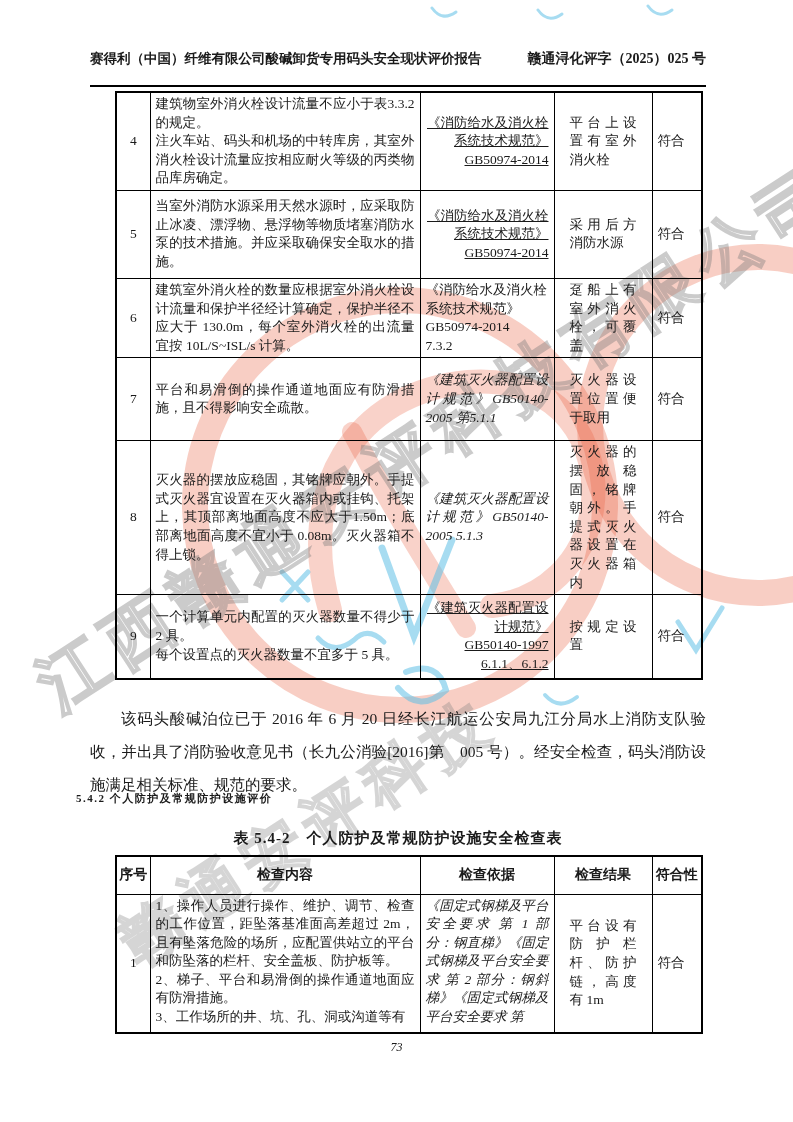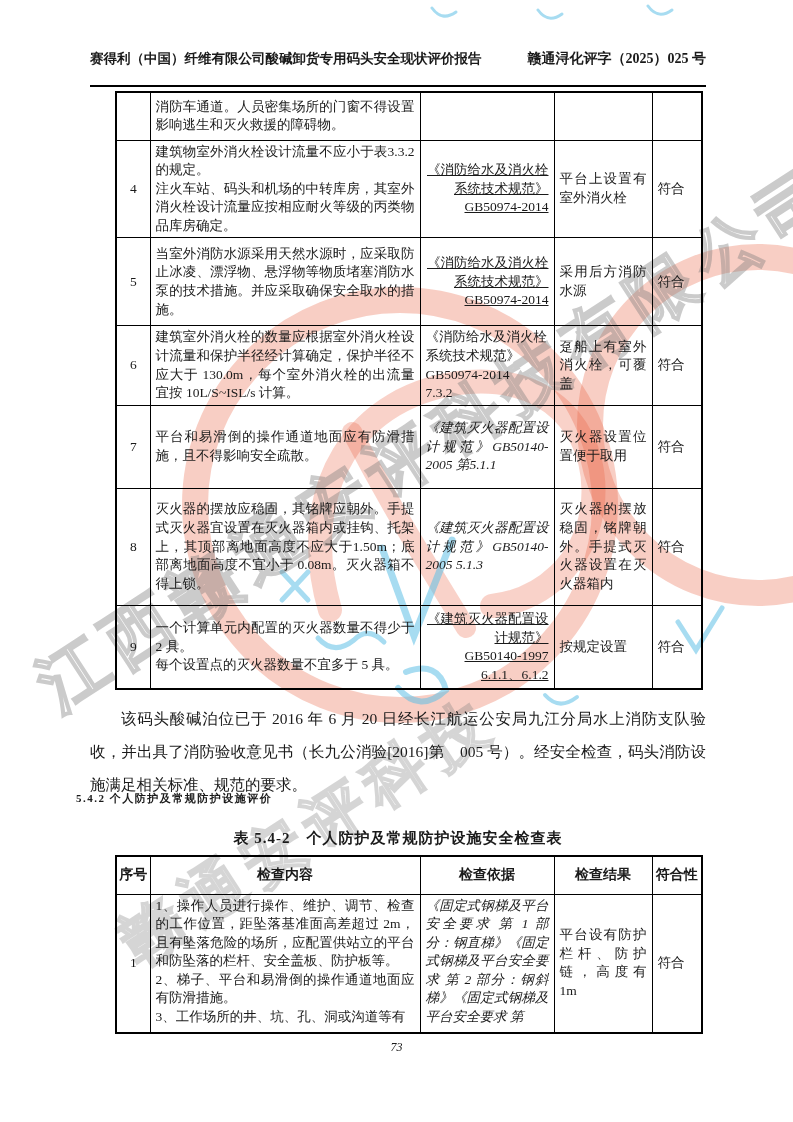--- a/index.html
+++ b/index.html
@@ -28,21 +28,21 @@
   table.t2{top:855px;}
   .checklist td,.checklist th{border:1px solid #000;font-size:13.5px;line-height:18.6px;
                   padding:2px 5px;vertical-align:middle;font-weight:normal;overflow:hidden;}
   .checklist th{font-weight:bold;text-align:center;font-size:14px;padding:8px 2px;}
   td.no{text-align:center;padding:2px 1px;}
   td.cnt{text-align:justify;white-space:pre-wrap;}
   td.basis{white-space:pre-wrap;}
   td.basis.ta-c{text-align:right;text-decoration:underline;}
   td.basis.ta-l{text-align:left;}
   td.basis.ta-j{text-align:justify;font-style:italic;}
-  td.result{text-align:justify;padding:2px 5px;}
+  td.result{text-align:justify;padding:2px 15px;}
   td.comp{}
   .v-top{vertical-align:top !important;}
   .para{position:absolute;left:90px;top:686px;width:616px;font-size:15.5px;line-height:33px;
         text-align:justify;text-indent:2em;}
   .sec-heading{position:absolute;left:76px;top:791px;font-size:11px;font-weight:bold;
                letter-spacing:1.5px;}
   .tbl-title{position:absolute;left:90px;top:829px;width:616px;text-align:center;
              font-weight:bold;font-size:15px;letter-spacing:1px;}
   .page-footer{position:absolute;left:0;top:1040px;width:100%;text-align:center;
                font-size:12px;z-index:2;font-style:italic;}
@@ -79,27 +79,20 @@
 
     <table class="checklist t1">
       <colgroup>
           <col style="width:34px">
           <col style="width:270px">
           <col style="width:134px">
           <col style="width:98px">
           <col style="width:50px">
         </colgroup>
       <tbody>
-        <tr style="height:48px">
-          <td class="no"></td>
-          <td class="cnt">消防车通道。人员密集场所的门窗不得设置影响逃生和灭火救援的障碍物。</td>
-          <td class="basis ta-c"></td>
-          <td class="result"></td>
-          <td class="comp"></td>
-        </tr>
         <tr style="height:97px">
           <td class="no">4</td>
           <td class="cnt">建筑物室外消火栓设计流量不应小于表3.3.2 的规定。
 注火车站、码头和机场的中转库房，其室外消火栓设计流量应按相应耐火等级的丙类物品库房确定。</td>
           <td class="basis ta-c">《消防给水及消火栓系统技术规范》GB50974-2014</td>
           <td class="result">平台上设置有室外消火栓</td>
           <td class="comp">符合</td>
         </tr>
         <tr style="height:88px">
           <td class="no">5</td>

